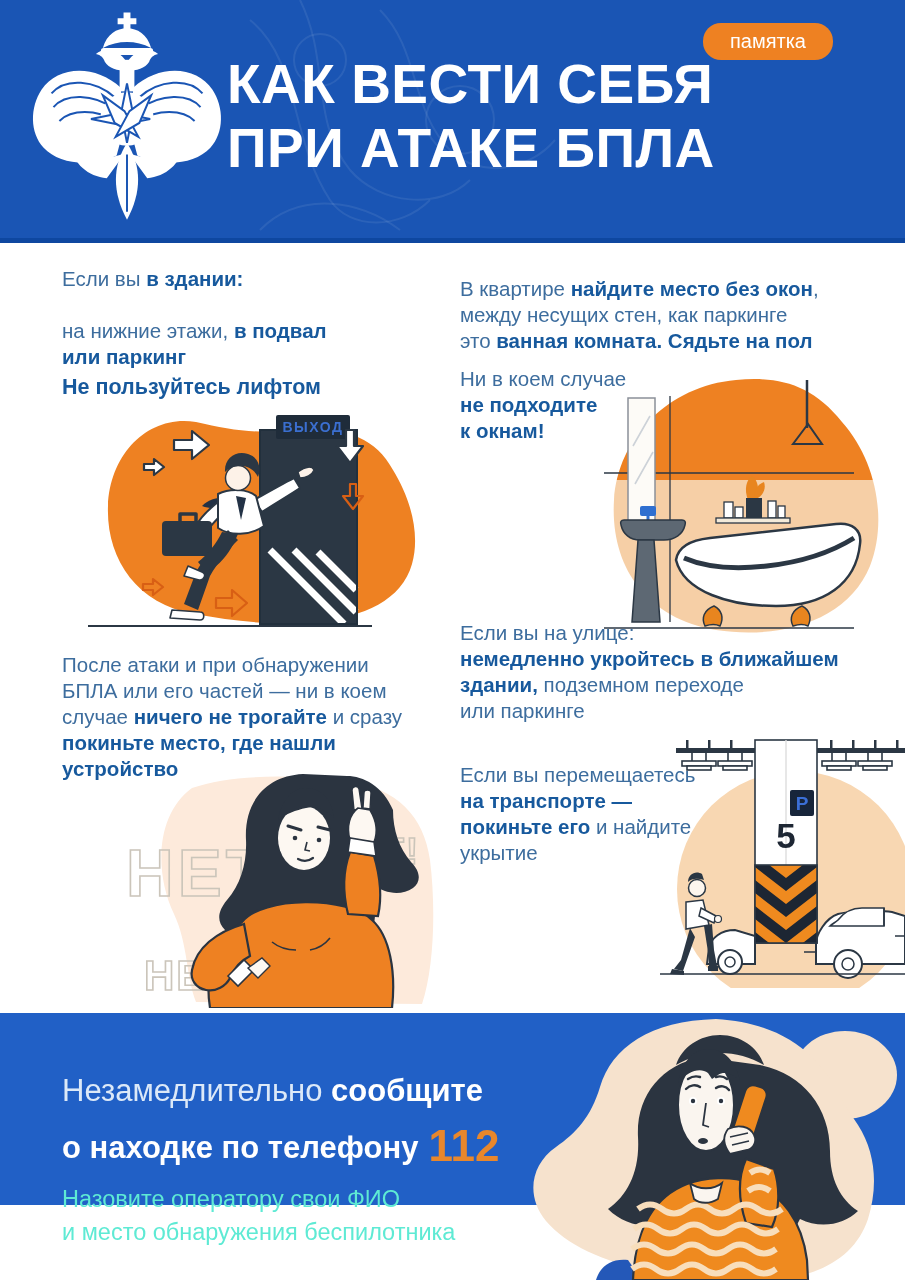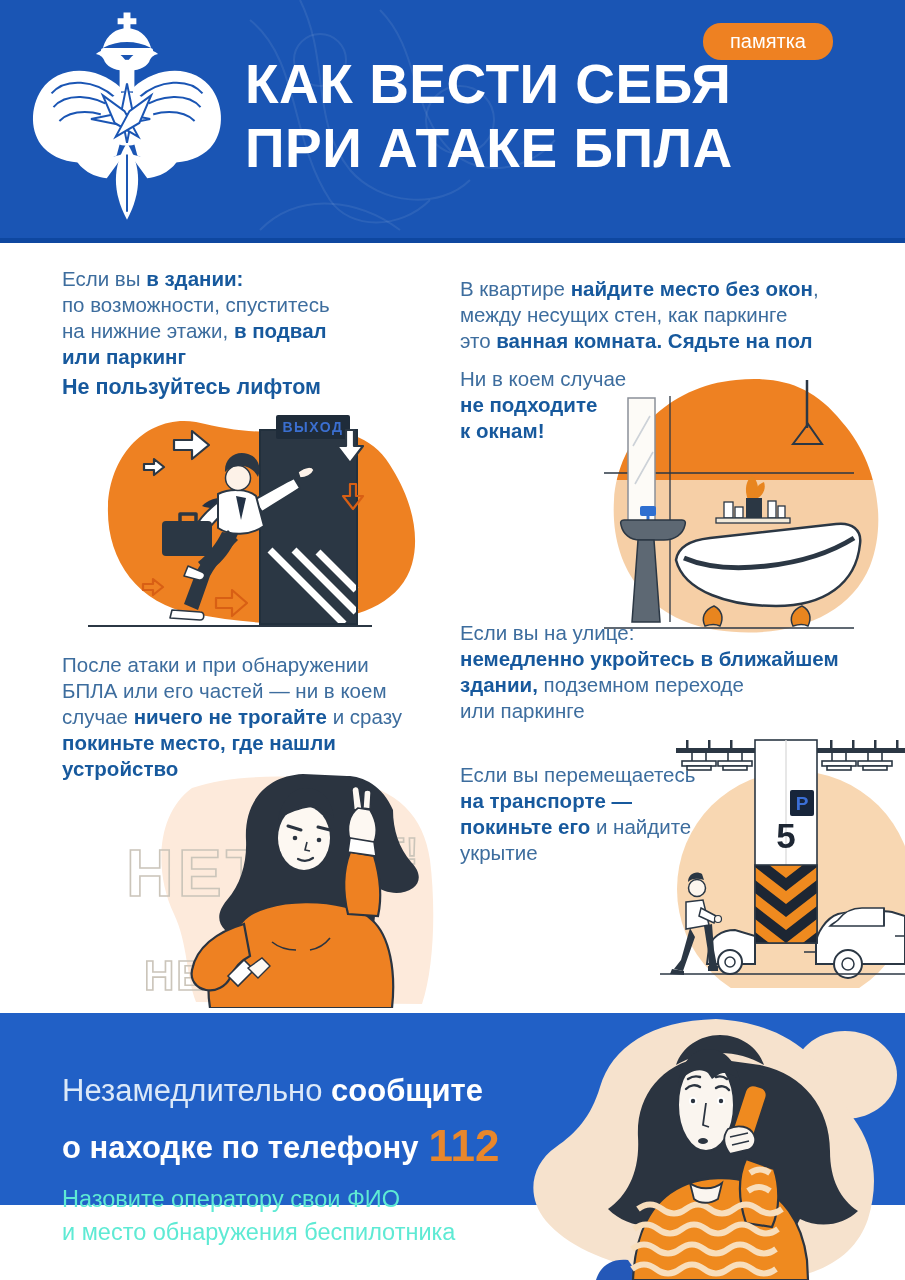--- a/index.html
+++ b/index.html
@@ -4,21 +4,21 @@
 <style>
   * { margin:0; padding:0; box-sizing:border-box; }
   body { font-family:"Liberation Sans","DejaVu Sans",sans-serif; background:#888; }
   .page { position:relative; width:905px; height:1280px; background:#ffffff; overflow:hidden; margin:0 auto; }
 
   
   .header { position:absolute; left:0; top:0; width:905px; height:243px;
             background:#1a55b4; border-bottom:5px solid #0e47a0; }
   .wm { position:absolute; left:0; top:0; pointer-events:none; }
   .emblem { position:absolute; left:16px; top:6px; }
-  .title { position:absolute; left:245px; top:52px; color:#ffffff;
+  .title { position:absolute; left:227px; top:52px; color:#ffffff;
            font-size:55px; font-weight:800; line-height:64px; letter-spacing:.5px; }
   .badge { position:absolute; top:23px; right:72px; background:#ee8122; color:#ffffff;
            font-weight:400; font-size:20px; padding:7px 27px; border-radius:18px; }
 
   
   .tb { position:absolute; font-size:20.5px; line-height:26px; color:#3d6d9e; white-space:nowrap; }
   .tb .b { font-weight:700; color:#17599d;margin-top:20px; }
 
   #lb1 { left:62px; top:266px; }
   #lb2 { left:62px; top:374px; font-size:21.5px; }
@@ -95,21 +95,21 @@
     </svg>
 
     <div class="title">
       <div>КАК ВЕСТИ СЕБЯ</div>
       <div>ПРИ АТАКЕ БПЛА</div>
     </div>
 
     <div class="badge">памятка</div>
   </div>
 
-  <p class="tb" id="lb1"><span>Если вы </span><span class="b">в здании:</span><span></span><br><span>по возможности, спуститесь</span><br><span>на нижние этажи, </span><span class="b">в подвал</span><br><span class="b">или паркинг</span></p>
+  <p class="tb" id="lb1"><span>Если вы </span><span class="b">в здании:</span><span></span><br><br><span>на нижние этажи, </span><span class="b">в подвал</span><br><span class="b">или паркинг</span></p>
   <p class="tb" id="lb2"><span class="b">Не пользуйтесь лифтом</span></p>
   <p class="tb" id="lb3"><span>После атаки и при обнаружении</span><br><span>БПЛА или его частей — ни в коем</span><br><span>случае </span><span class="b">ничего не трогайте</span><span> и сразу</span><br><span></span><span class="b">покиньте место, где нашли</span><br><span class="b">устройство</span></p>
   <p class="tb" id="rb1"><span>В квартире </span><span class="b">найдите место без окон</span><span>,</span><br><span>между несущих стен, как паркинге</span><br><span>это </span><span class="b">ванная комната. Сядьте на пол</span></p>
   <p class="tb" id="rb2"><span>Ни в коем случае</span><br><span></span><span class="b">не подходите</span><br><span class="b">к окнам!</span></p>
   <p class="tb" id="rb3"><span>Если вы на улице:</span><br><span></span><span class="b">немедленно укройтесь в ближайшем</span><br><span class="b">здании,</span><span> подземном переходе</span><br><span>или паркинге</span></p>
   <p class="tb" id="rb4"><span>Если вы перемещаетесь</span><br><span></span><span class="b">на транспорте —</span><br><span class="b">покиньте его</span><span> и найдите</span><br><span>укрытие</span></p>
 
   <svg class="illus" id="il-run" width="358" height="248" viewBox="0 0 358 248">
     <path fill="#ee8122" d="M130 22C84 14 44 52 42 106c-2 52 28 98 86 108 40 7 78 12 122 8 48-5 86-22 96-58 9-32-3-68-19-94C307 32 268 26 226 30c-36 4-62 0-96-8z"></path>
 

